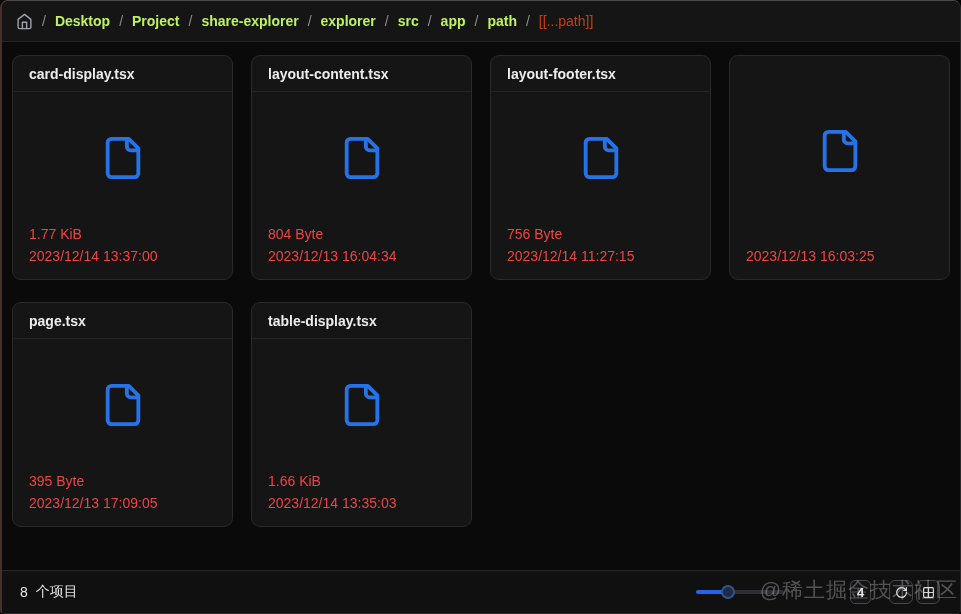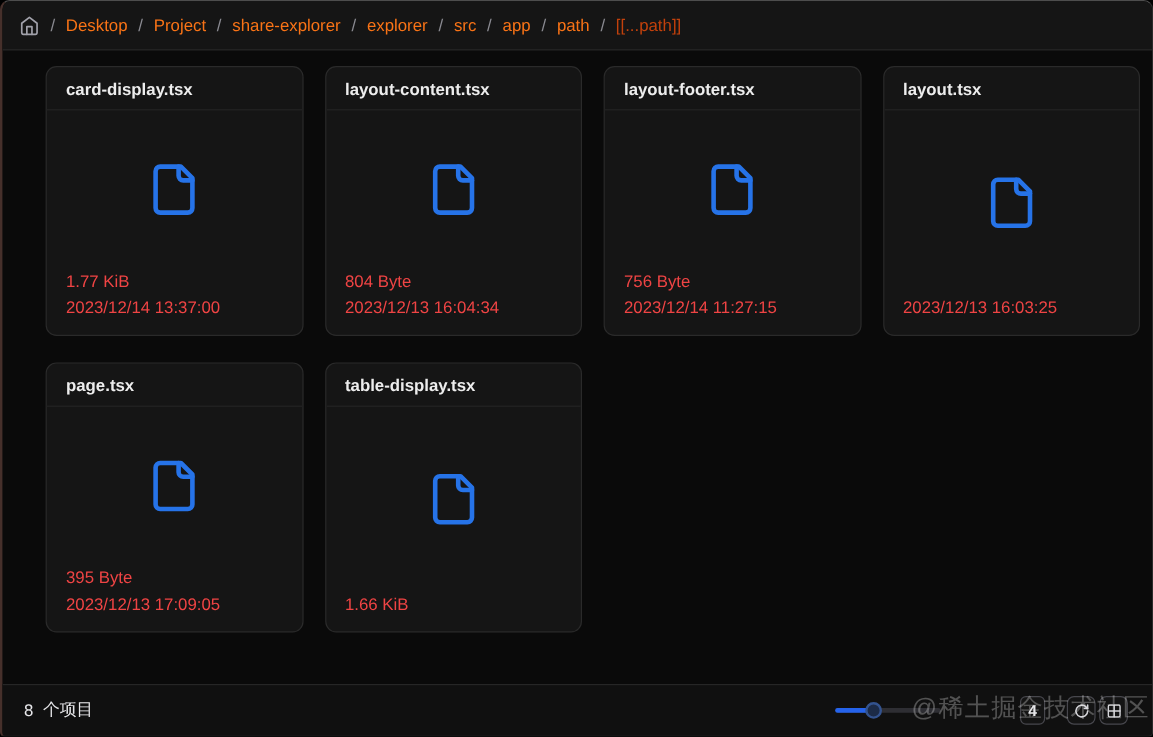--- a/index.html
+++ b/index.html
@@ -27,32 +27,31 @@
     background: #151515;
     border-bottom: 1px solid #262626;
     display: flex;
     align-items: center;
     padding: 0 14px;
     gap: 9px;
     font-size: 14px;
   }
   .bc-home { display: flex; align-items: center; color: #a1a1aa; }
   .bc-sep { color: #8b8b92; font-weight: 500; }
-  .bc-item { color: #f97316; font-weight: 400; cursor: pointer; }
+  .bc-item { color: #bef264; font-weight: 700; cursor: pointer; }
   .bc-current { color: #c2410c; font-weight: 400; }
 
   
   .content {
     padding: 13px 10px;
     display: grid;
     grid-template-columns: repeat(4, 1fr);
     grid-template-rows: repeat(2, 225px);
     column-gap: 18px;
     row-gap: 22px;
-    margin-left: 26px;
   }
   .card {
     background: #151515;
     border: 1px solid #2a2a2a;
     border-radius: 9px;
     display: flex;
     flex-direction: column;
     overflow: hidden;
     cursor: pointer;
   }
@@ -220,21 +219,20 @@
             <path d="M14 2v4a2 2 0 0 0 2 2h4"></path>
           </svg>
       </div>
       <div class="card-footer">
         <div>756 Byte</div>
         <div>2023/12/14 11:27:15</div>
       </div>
     </div>
 
     <div class="card">
-      <div class="card-header">layout.tsx</div>
       <div class="card-body">
         <svg width="46" height="46" viewBox="0 0 24 24" fill="none" stroke="#2673e8" stroke-width="2" stroke-linecap="round" stroke-linejoin="round">
             <path d="M15 2H6a2 2 0 0 0-2 2v16a2 2 0 0 0 2 2h12a2 2 0 0 0 2-2V7z"></path>
             <path d="M14 2v4a2 2 0 0 0 2 2h4"></path>
           </svg>
       </div>
       <div class="card-footer">
         <div>2023/12/13 16:03:25</div>
       </div>
     </div>
@@ -256,20 +254,21 @@
     <div class="card">
       <div class="card-header">table-display.tsx</div>
       <div class="card-body">
         <svg width="46" height="46" viewBox="0 0 24 24" fill="none" stroke="#2673e8" stroke-width="2" stroke-linecap="round" stroke-linejoin="round">
             <path d="M15 2H6a2 2 0 0 0-2 2v16a2 2 0 0 0 2 2h12a2 2 0 0 0 2-2V7z"></path>
             <path d="M14 2v4a2 2 0 0 0 2 2h4"></path>
           </svg>
       </div>
       <div class="card-footer">
         <div>1.66 KiB</div>
+        <div>2023/12/14 13:35:03</div>
       </div>
     </div>
 
   </div>
 
   <div class="statusbar">
     <div class="sb-left">
       <span>8</span>
       <span>个项目</span>
     </div>

